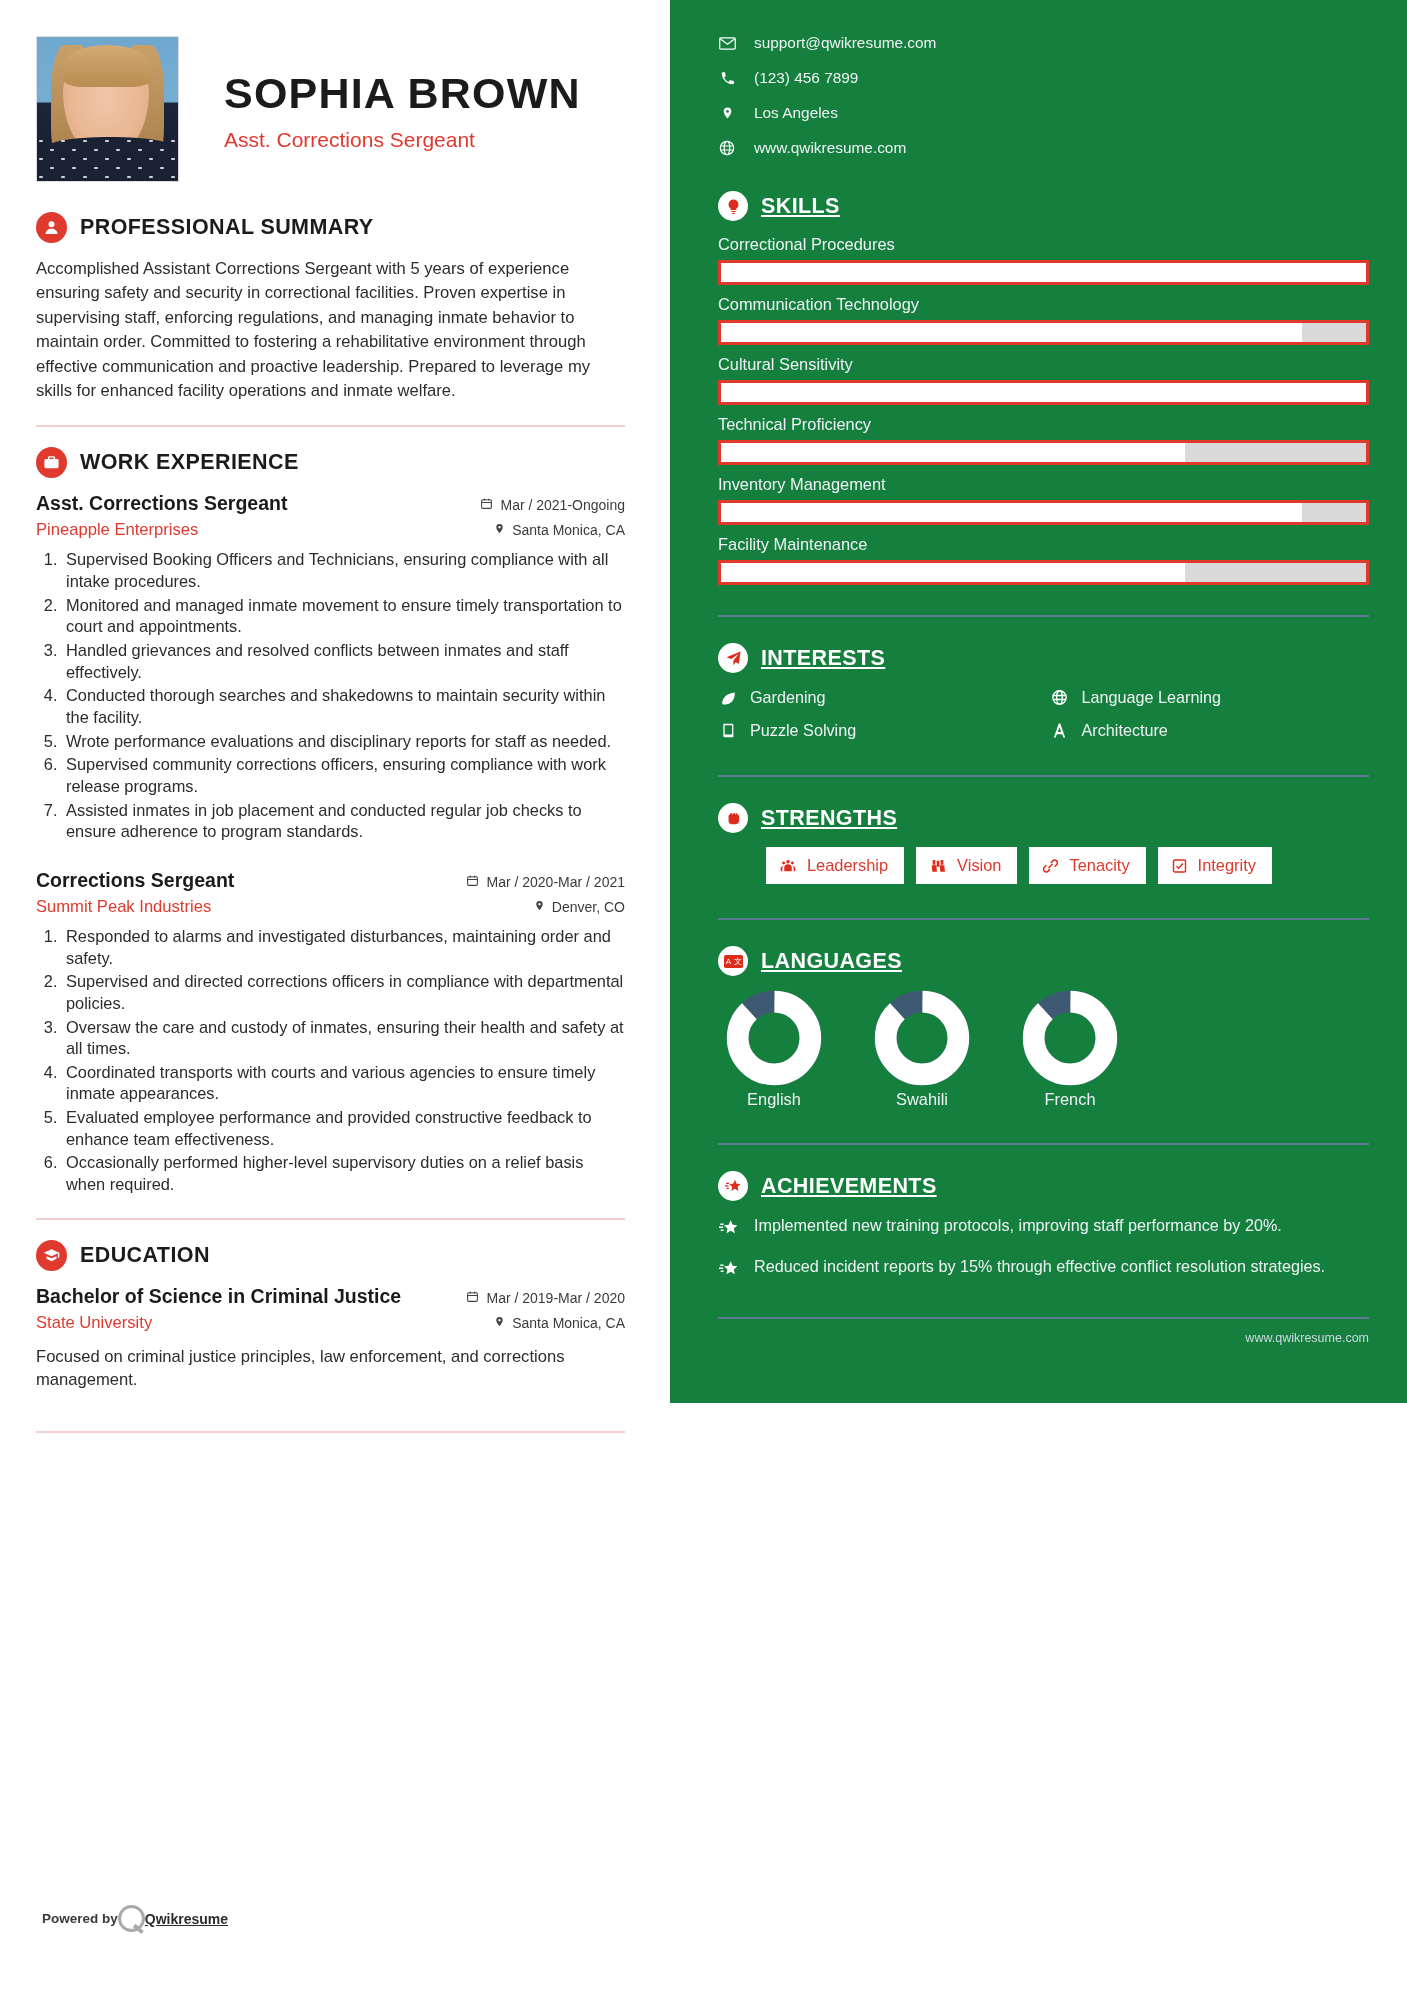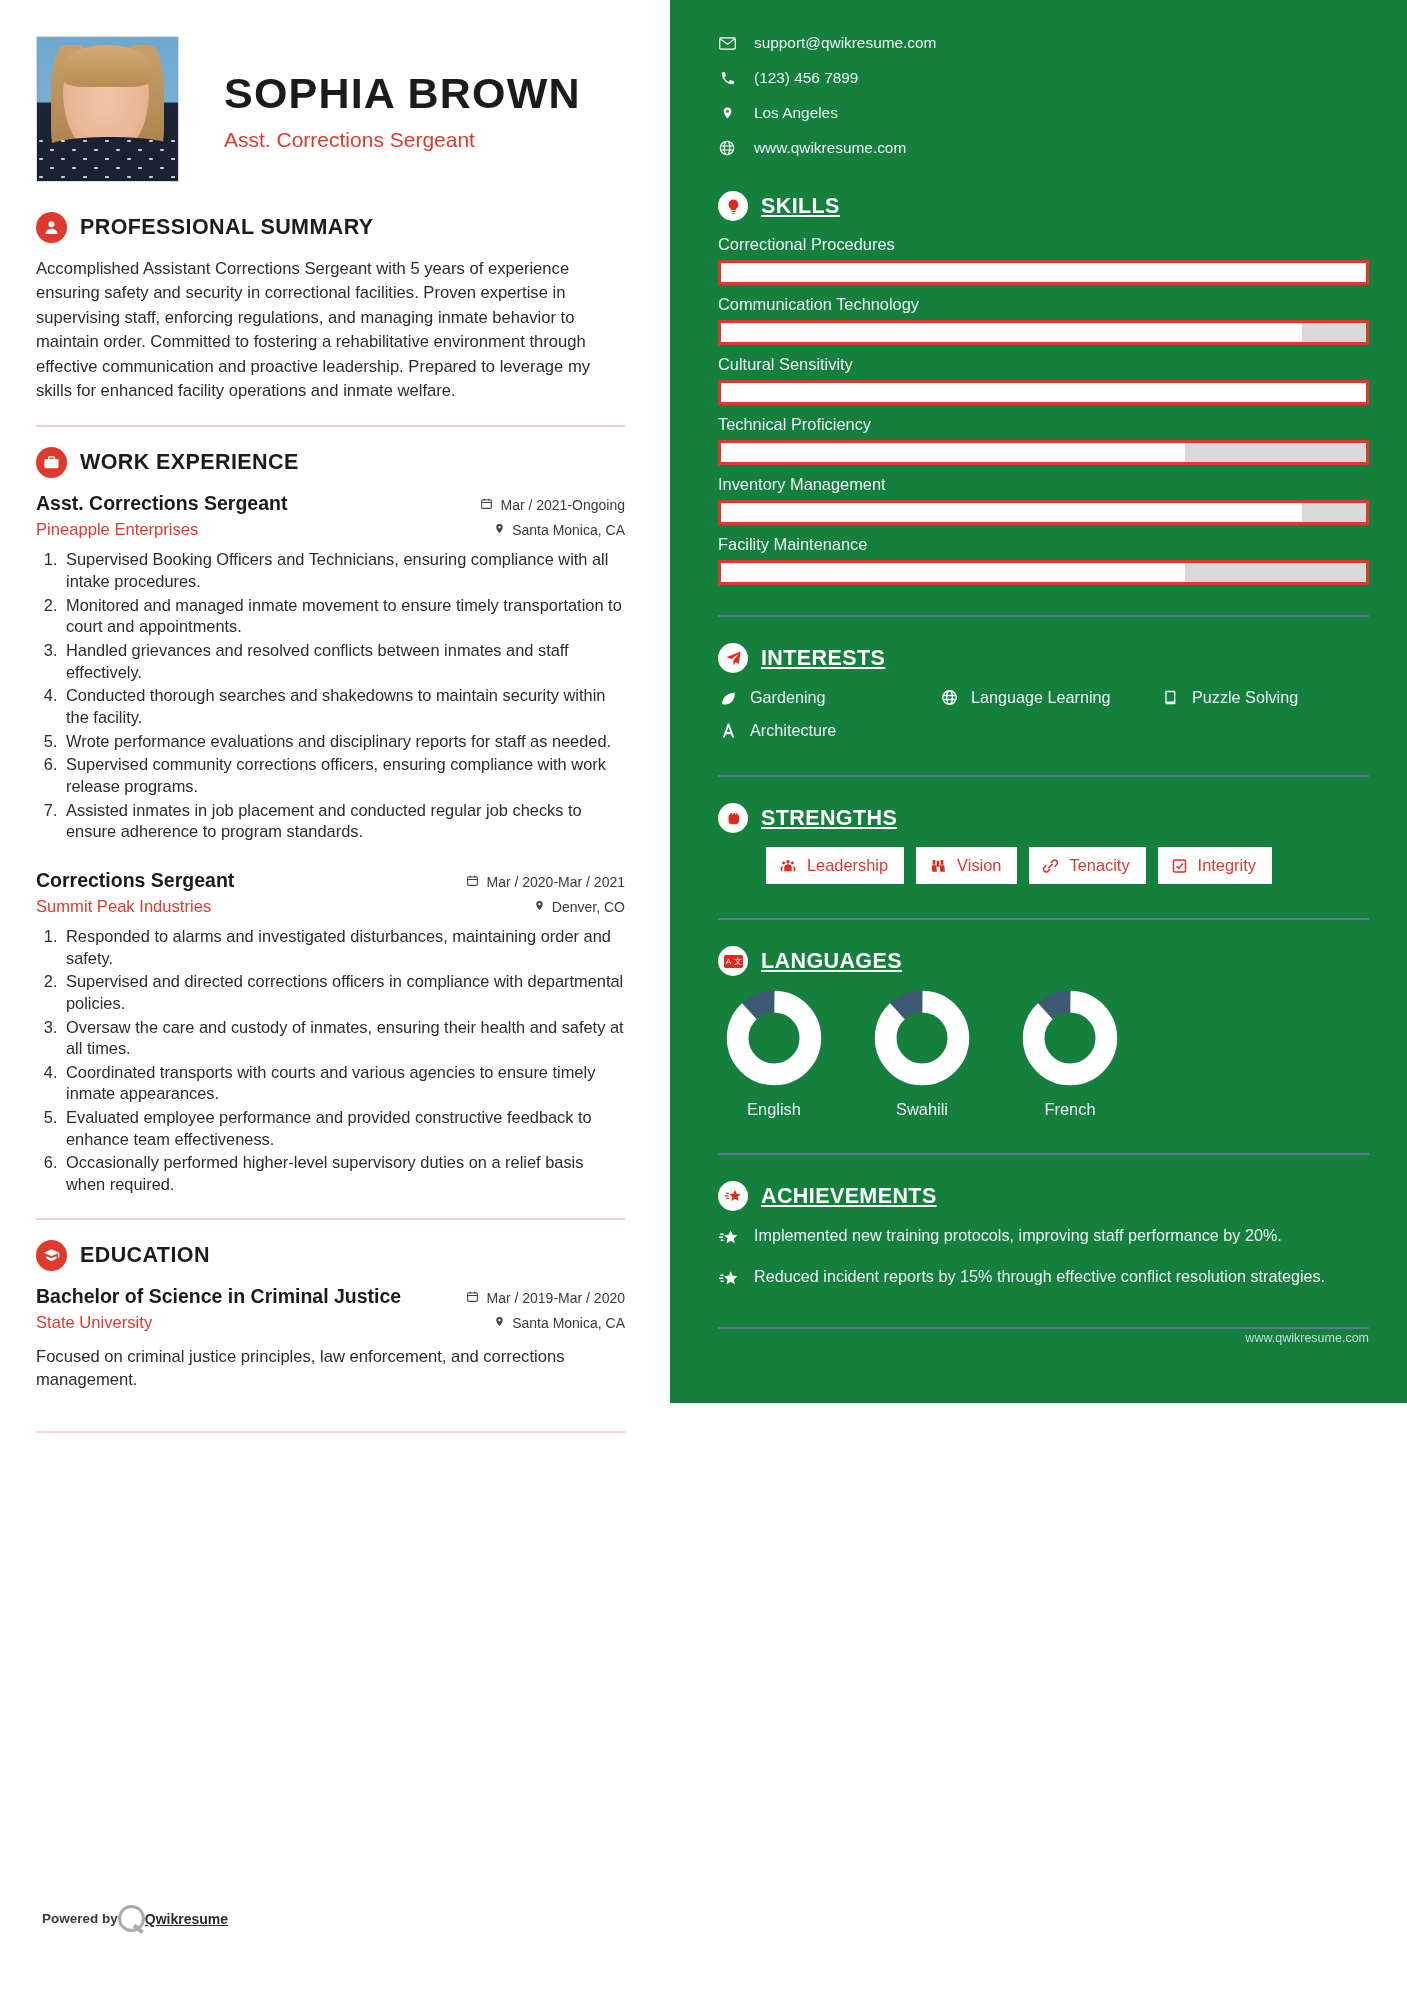--- a/index.html
+++ b/index.html
@@ -98,34 +98,34 @@
     display:flex; align-items:center; justify-content:center; flex:none; }
   .rsec-title { font-size: 21.5px; font-weight: 700; letter-spacing: .4px; color:#fff; }
 
   .skill { margin-bottom: 10px; }
   .skill-name { font-size: 16.4px; color: #eef2f6; margin-bottom: 6px; }
   .bar { height: 25px; border: 3px solid #dd3a2d; background: #dadada; }
   .bar-fill { height: 100%; background: #ffffff; }
 
   .rdivider { height: 2px; background: #5b748a; background: #5d7a91; margin: 30px 0 0 0; }
 
-  .interest-grid { display: grid; grid-template-columns: 1fr 1fr 1fr; gap: 12px 12px; }
+  .interest-grid { display: grid; grid-template-columns: 1fr 1fr; gap: 12px 12px; }
   .interest { display: flex; gap: 12px; align-items: flex-start; font-size: 16.2px; color:#eef2f6; line-height:1.3; }
   .interest .ico { flex:none; width:20px; display:flex; justify-content:center; padding-top:2px; }
 
   .strength-wrap { display: flex; flex-wrap: wrap; gap: 12px; padding-left: 48px; }
   .strength {
     background: #ffffff; color: #dd3a2d; font-size: 16.4px;
     padding: 9px 16px 9px 13px; display: flex; align-items: center; gap: 10px;
   }
   .strength .ico { flex:none; display:flex; }
 
   .lang-row { display: flex; justify-content: flex-start; gap: 52px; margin-top: 6px; padding-left: 8px; }
   .lang { text-align: center; width: 96px; }
-  .lang-label { font-size: 16.4px; color: #eef2f6; margin-top: 10px; }
+  .lang-label { font-size: 16.4px; color: #eef2f6; }
 
   .ach { display: flex; gap: 14px; margin-bottom: 14px; }
   .ach .ico { flex: none; padding-top: 3px; }
   .ach-txt { font-size: 16.2px; line-height: 1.34; color: #eef2f6; }
 
   .right-footer { position: absolute; right: 38px; bottom: 58px; font-size: 12.5px; color: #cdd8e1; }
 </style>
 </head>
 <body>
 

